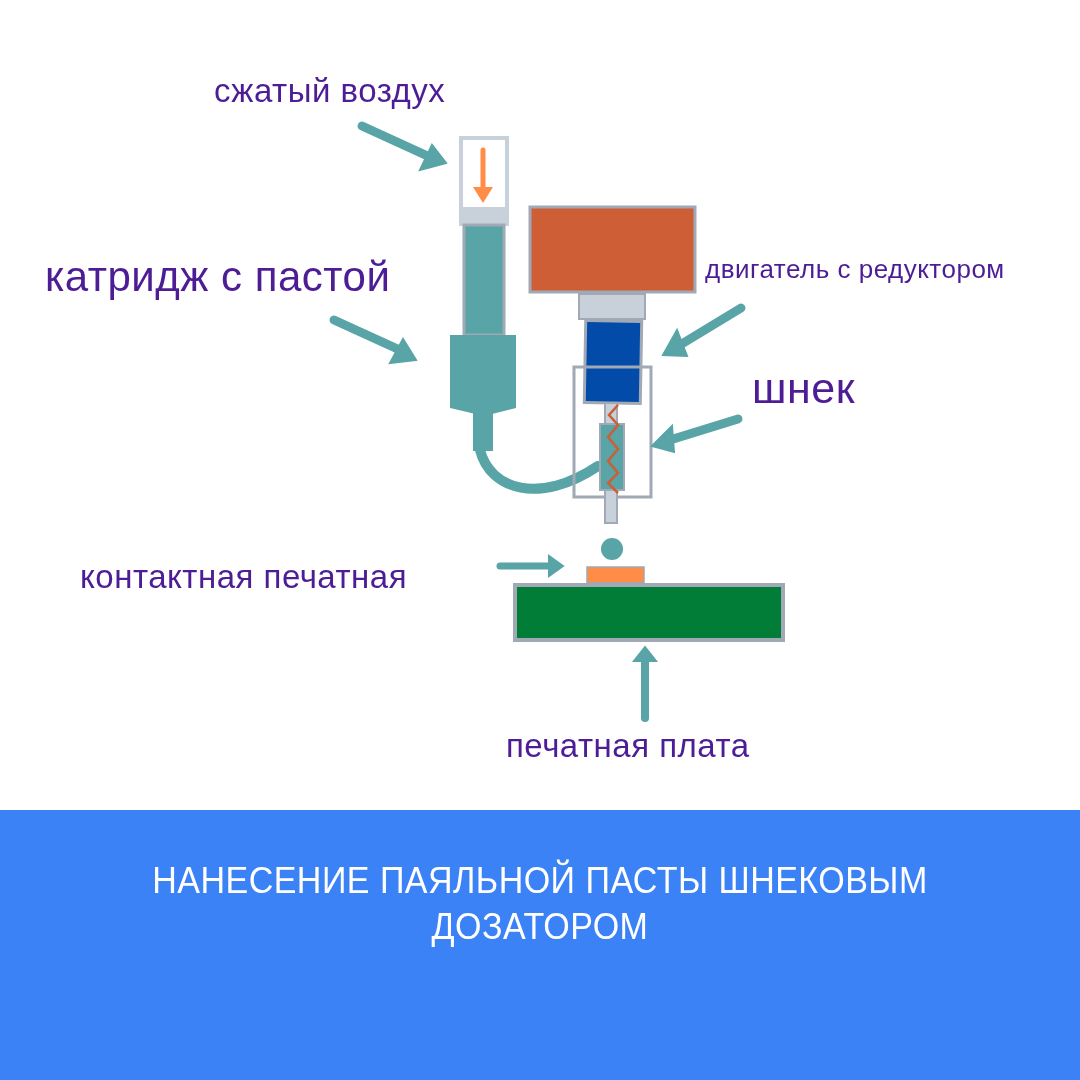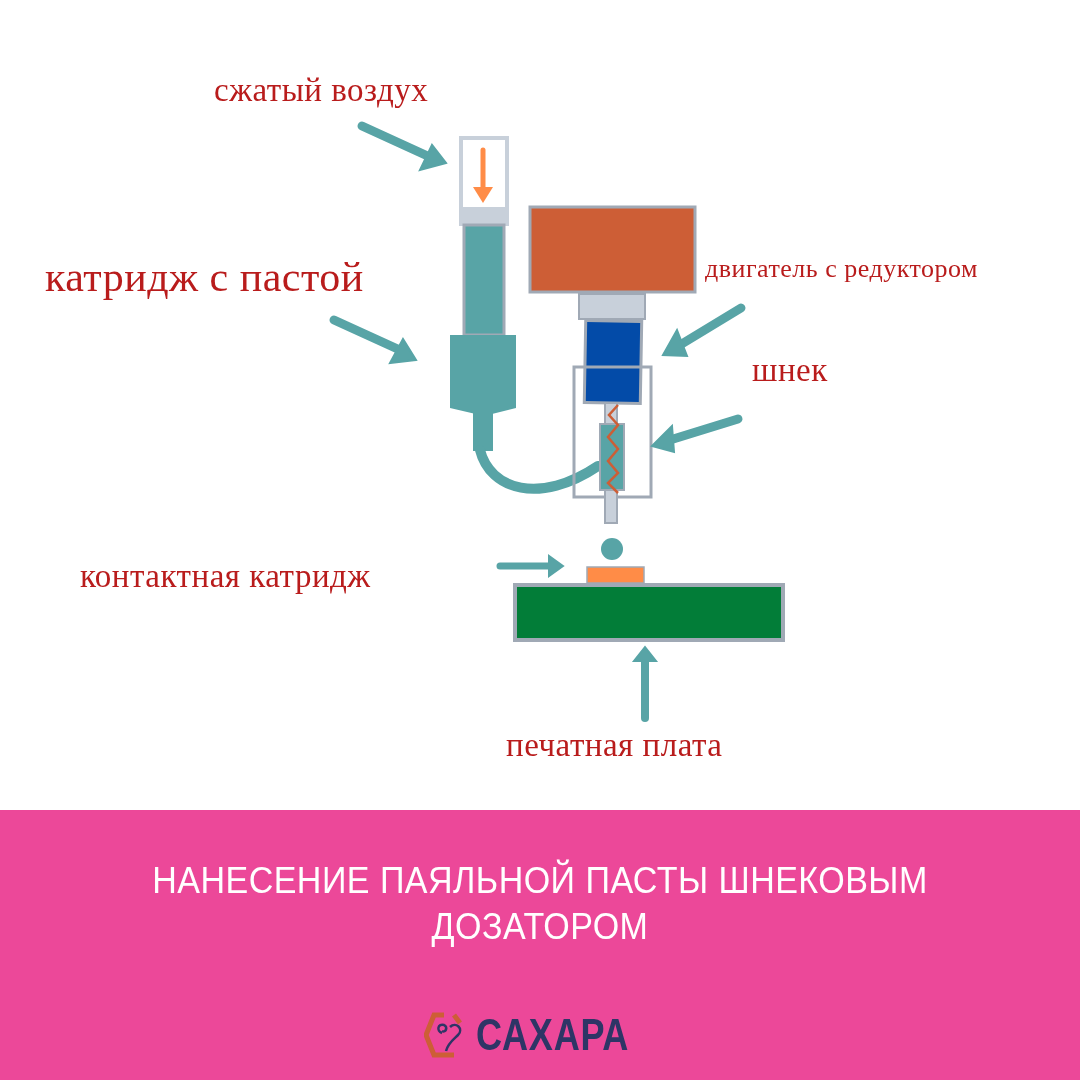--- a/index.html
+++ b/index.html
@@ -1,21 +1,21 @@
 <!DOCTYPE html>
 <html><head>
 <meta charset="utf-8">
 <style>
   html, body { margin:0; padding:0; }
   body { width:1080px; height:1080px; position:relative; background:#ffffff; overflow:hidden;
          font-family:"DejaVu Sans", sans-serif; }
-  .label { position:absolute; color:#b91c1c; font-family:Liberation Serif, serif; font-weight:300;
+  .label { position:absolute; color:#4c1d95; font-family:Liberation Sans, sans-serif; font-weight:300;
            white-space:nowrap; letter-spacing:0.5px; }
   #diagram { position:absolute; left:0; top:0; width:1080px; height:810px; }
-  .footer { position:absolute; left:0; top:810px; width:1080px; height:270px; background:#ec4899; }
+  .footer { position:absolute; left:0; top:810px; width:1080px; height:270px; background:#3b82f6; }
   .title { position:absolute; left:0; top:48px; width:1080px; text-align:center; color:#ffffff;
            font-family:"Liberation Sans", sans-serif; font-size:37px; line-height:46px; letter-spacing:0.5px;
            transform:scaleX(0.92); }
   .logo { position:absolute; left:424px; top:198px; height:54px; display:flex; align-items:center; }
   .logo-text { color:#2e3566; font-family:"Liberation Sans", sans-serif; font-weight:bold; font-size:44px;
                margin-left:4px; transform:scaleX(0.82); transform-origin:left center; letter-spacing:1px; }
 </style>
 </head>
 <body>
 
@@ -78,30 +78,22 @@
     <g>
         <line x1="645" y1="718" x2="645" y2="662" stroke-width="8" stroke-linecap="round"></line>
         <polygon points="645,647 634,661 656,661" stroke-width="2"></polygon>
       </g>
   </g>
 </svg>
 
 <div class="label" style="left:214px; top:72px; font-size:33px;">сжатый воздух</div>
 <div class="label" style="left:45px; top:253px; font-size:42px;">катридж с пастой</div>
 <div class="label" style="left:705px; top:254px; font-size:26px;">двигатель с редуктором</div>
-<div class="label" style="left:752px; top:352px; font-size:33px;">шнек</div>
-<div class="label" style="left:80px; top:558px; font-size:33px;">контактная катридж</div>
+<div class="label" style="left:752px; top:364px; font-size:43px;">шнек</div>
+<div class="label" style="left:80px; top:558px; font-size:33px;">контактная печатная</div>
 <div class="label" style="left:506px; top:727px; font-size:33px;">печатная плата</div>
 
 <div class="footer">
   <div class="title">
     <div>НАНЕСЕНИЕ ПАЯЛЬНОЙ ПАСТЫ ШНЕКОВЫМ</div>
     <div>ДОЗАТОРОМ</div>
   </div>
-  <div class="logo">
-    <svg width="48" height="48" viewBox="0 0 48 48">
-      <polyline points="20,4 10,4 2,24 10,44 30,44" fill="none" stroke="#cd5e36" stroke-width="5"></polyline>
-      <polyline points="36,12 30,4" fill="none" stroke="#cd5e36" stroke-width="5"></polyline>
-      <path d="M18,22 c-6,-2 -4,-10 2,-8 c4,2 2,8 -2,6 M26,16 c6,-6 14,2 8,8 c-4,4 -10,8 -12,16" fill="none" stroke="#2e3566" stroke-width="2.5"></path>
-    </svg>
-    <span class="logo-text">САХАРА</span>
-  </div>
 </div>
 
 </body></html>

